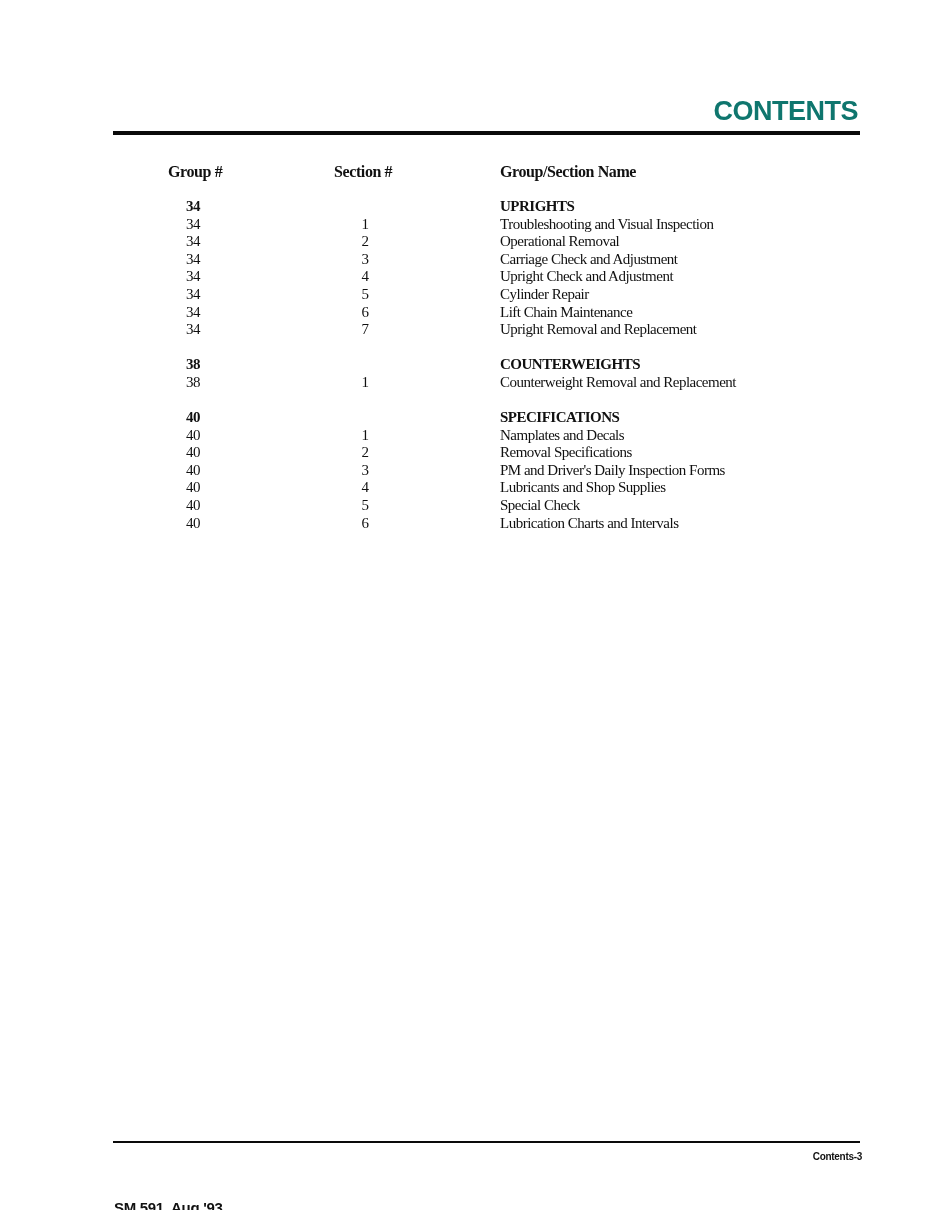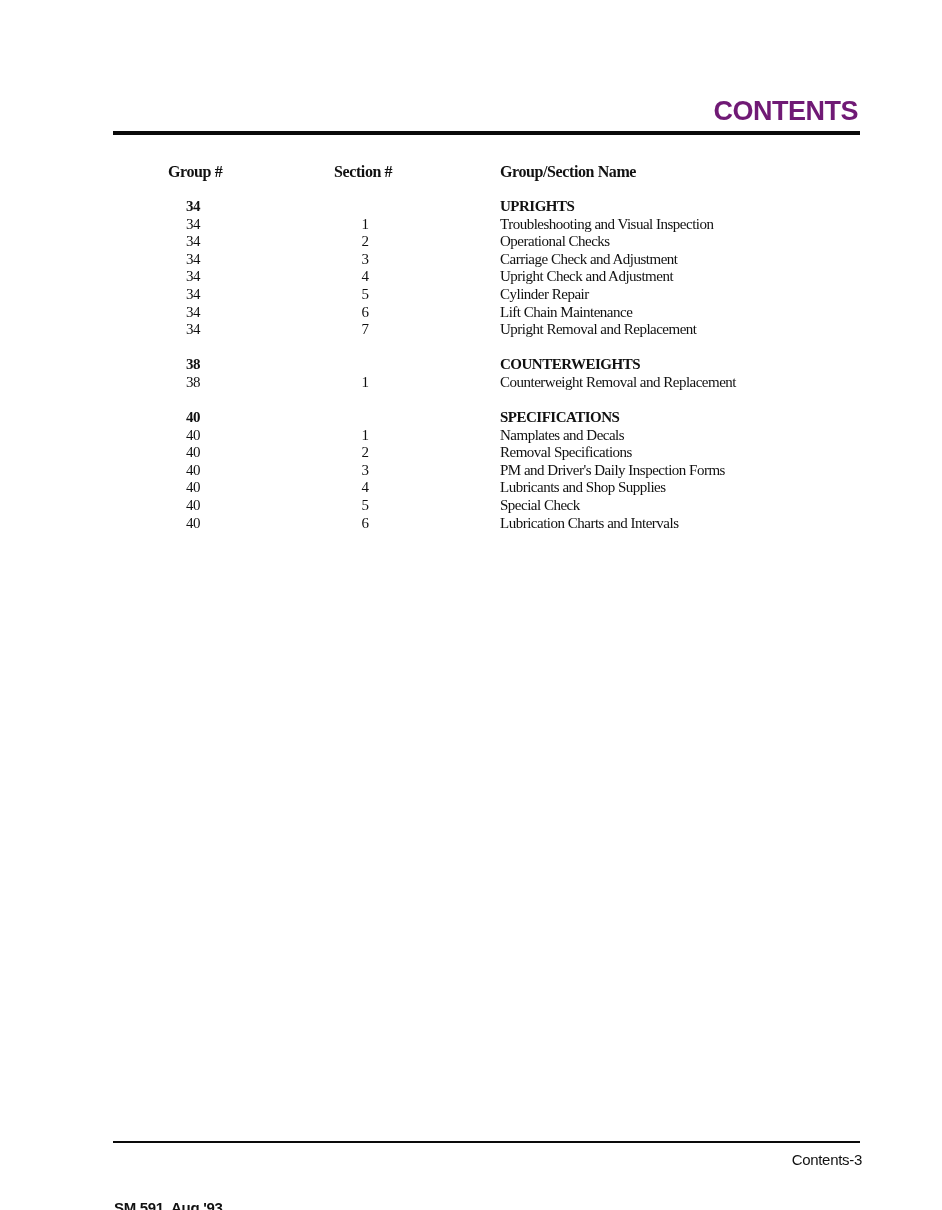--- a/index.html
+++ b/index.html
@@ -16,21 +16,21 @@
       font-family: "Liberation Serif", serif;
     }
     .page-title {
       position: absolute;
       right: 84px;
       top: 96px;
       font-family: "Liberation Sans", sans-serif;
       font-weight: bold;
       font-size: 27px;
       letter-spacing: -0.5px;
-      color: #701a75;
+      color: #0f766e;
     }
     .top-rule {
       position: absolute;
       left: 113px;
       top: 131px;
       width: 747px;
       height: 4px;
       background: #0a0a0a;
     }
     .col-header {
@@ -95,22 +95,22 @@
       font-weight: bold;
       font-size: 15px;
       letter-spacing: -0.3px;
       margin-top: 48px;
     }
     .footer-right {
       position: absolute;
       right: 80px;
       top: 1151px;
       font-family: "Liberation Sans", sans-serif;
-      font-weight: normal;
-      font-size: 15px;
+      font-weight: bold;
+      font-size: 10px;
       letter-spacing: -0.3px;
     }
   </style>
 </head>
 <body>
 
 <div class="page-title">CONTENTS</div>
 <div class="top-rule"></div>
 
 <div class="col-header hdr-group">Group #</div>
@@ -125,21 +125,21 @@
       <span class="n">UPRIGHTS</span>
     </div>
     <div class="toc-row">
       <span class="g">34</span>
       <span class="s">1</span>
       <span class="n">Troubleshooting and Visual Inspection</span>
     </div>
     <div class="toc-row">
       <span class="g">34</span>
       <span class="s">2</span>
-      <span class="n">Operational Checks</span>
+      <span class="n">Operational Removal</span>
     </div>
     <div class="toc-row">
       <span class="g">34</span>
       <span class="s">3</span>
       <span class="n">Carriage Check and Adjustment</span>
     </div>
     <div class="toc-row">
       <span class="g">34</span>
       <span class="s">4</span>
       <span class="n">Upright Check and Adjustment</span>

